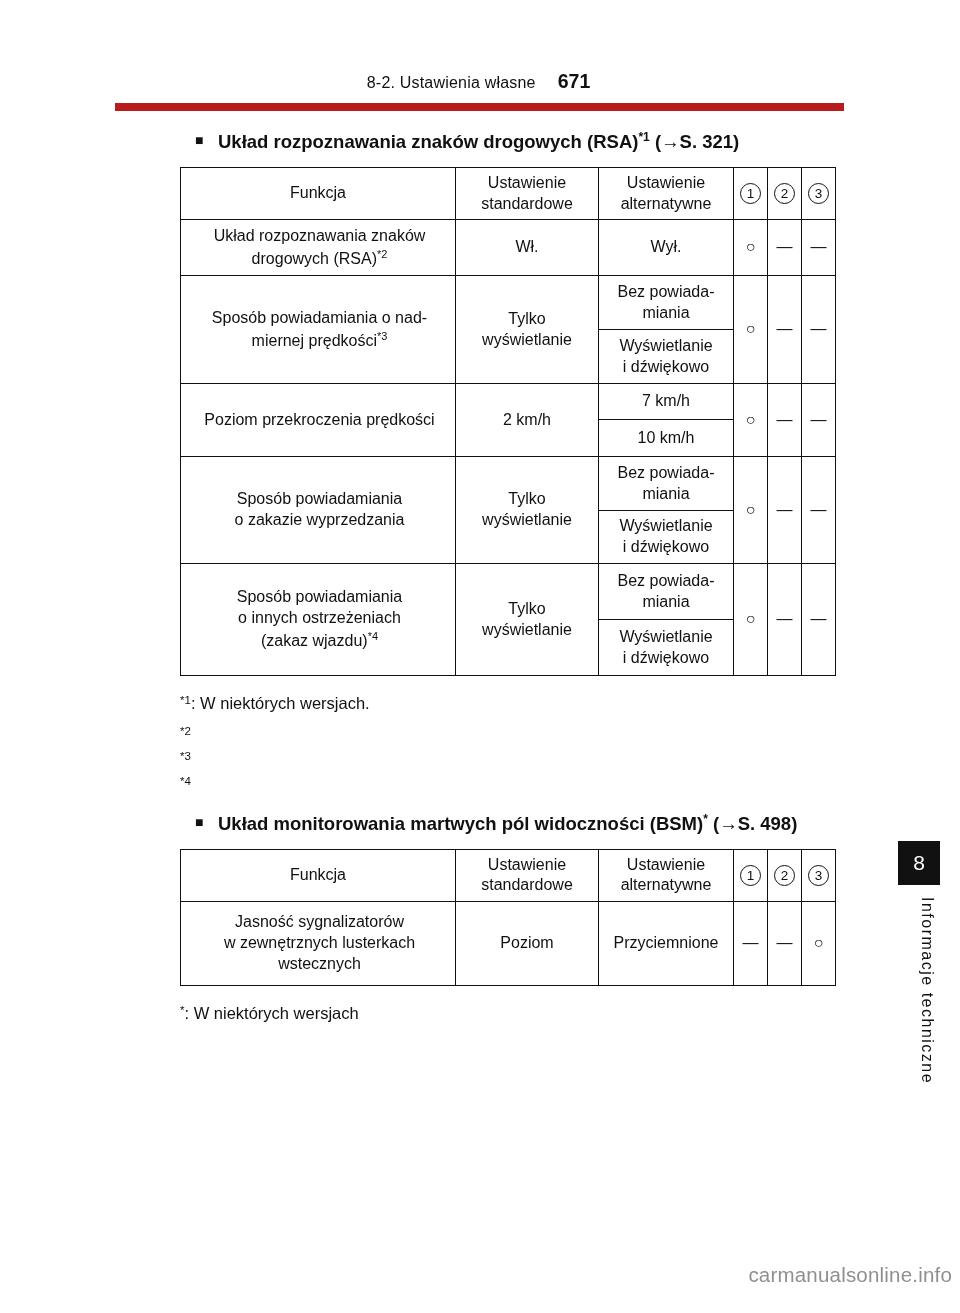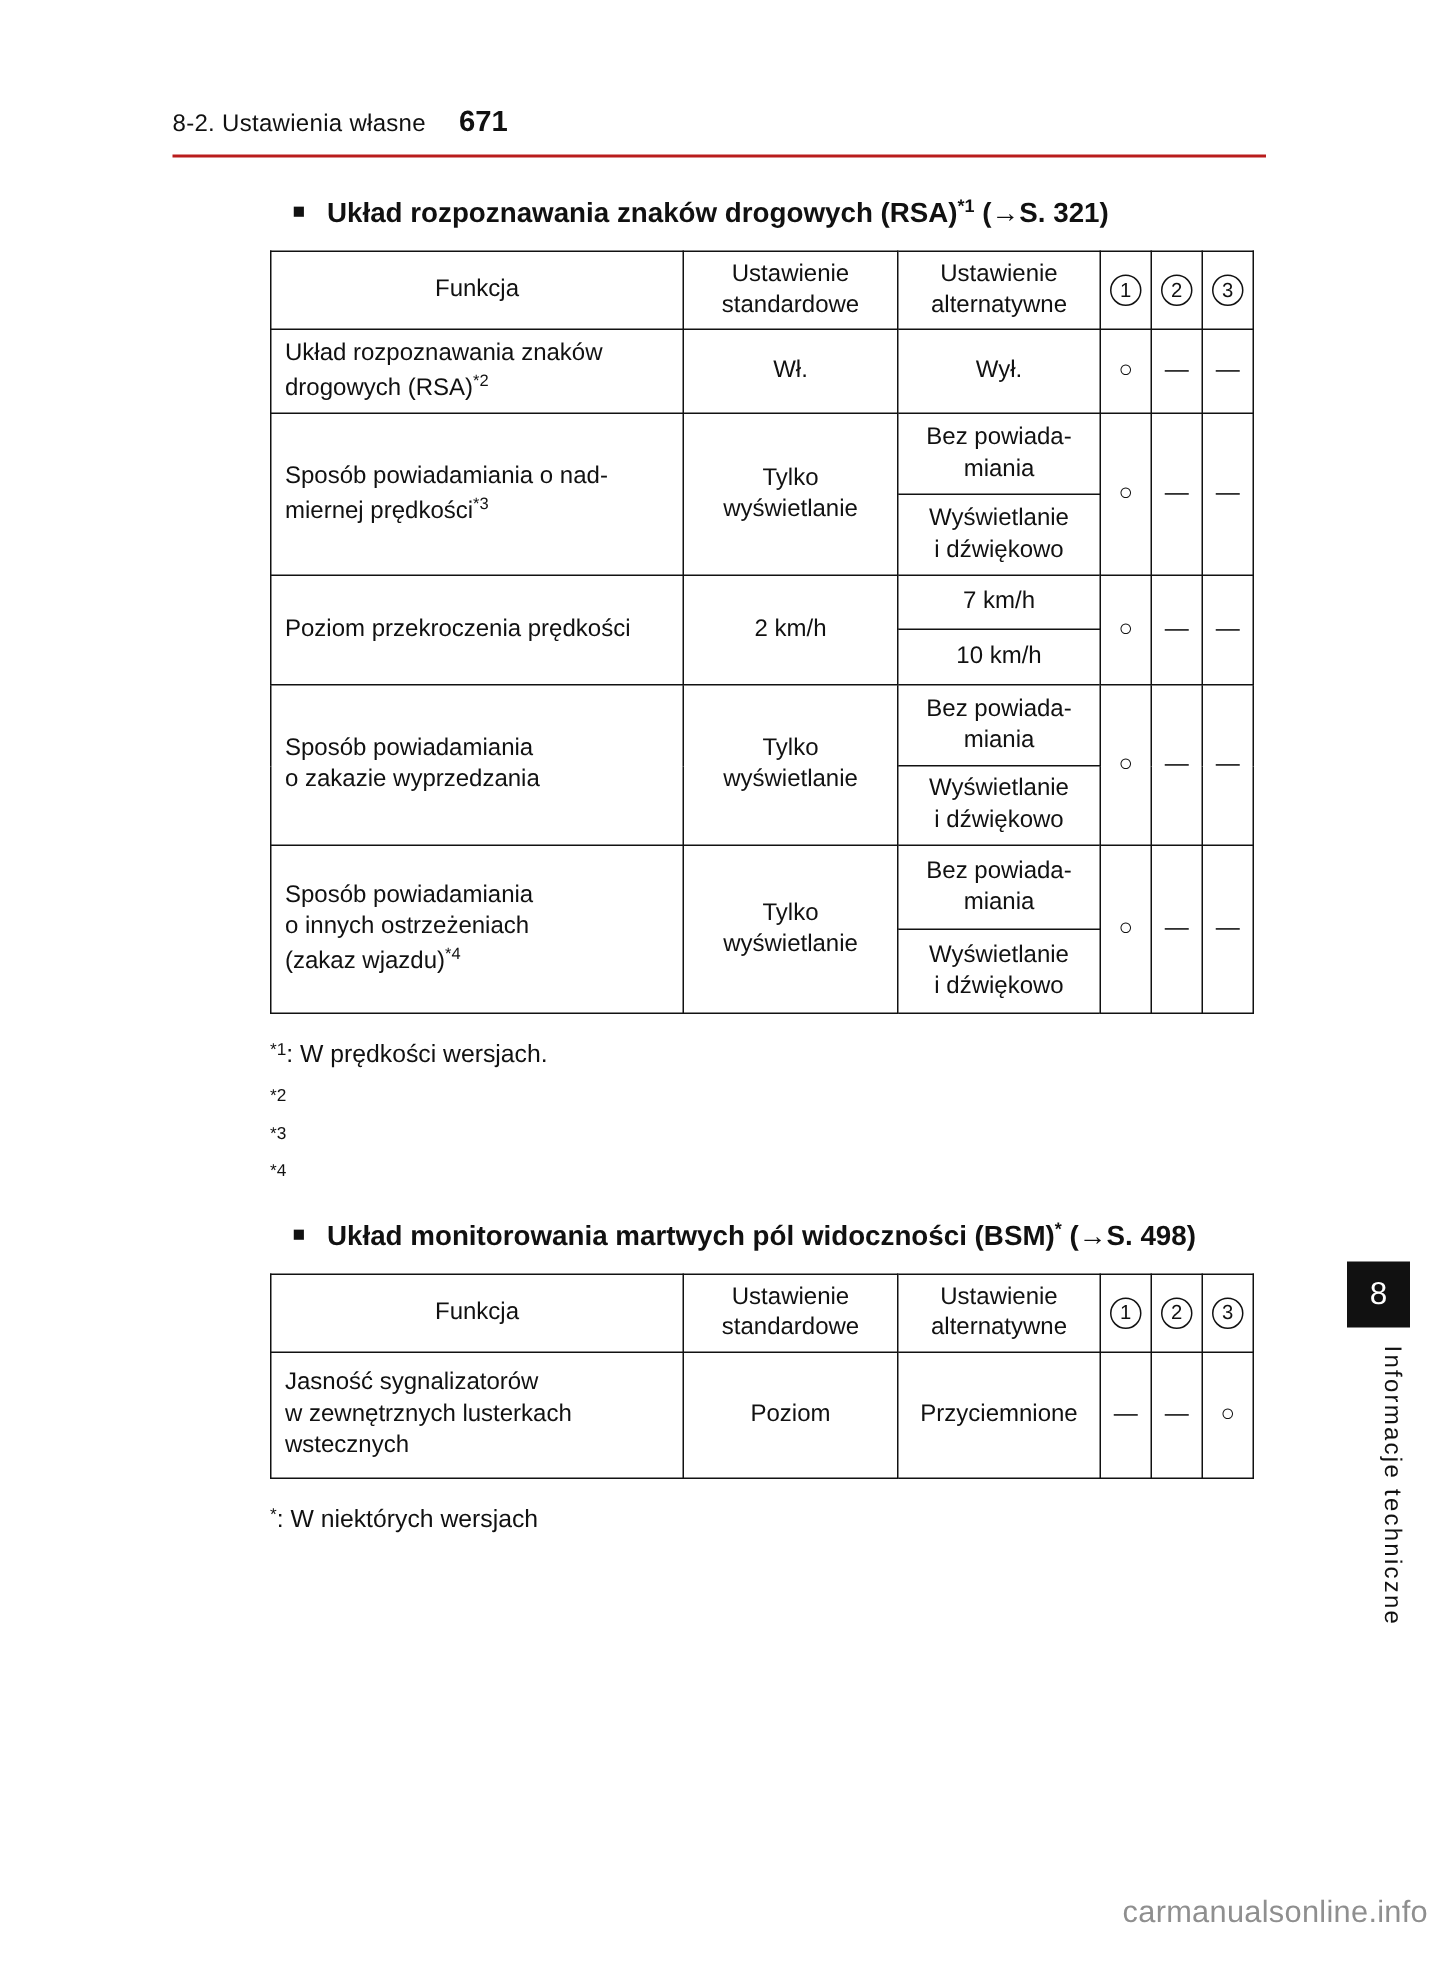--- a/index.html
+++ b/index.html
@@ -4,40 +4,40 @@
 <style>
   * { margin:0; padding:0; box-sizing:border-box; }
   html,body { background:#ffffff; }
   .page {
     position:relative; width:960px; height:1313px; background:#fff;
     font-family:"Liberation Sans", sans-serif; color:#111; overflow:hidden;
   }
   
   .page-header {
     position:absolute; left:115px; top:70px; width:729px;
-    text-align:left; border-bottom:2px solid #b91c1c; padding-bottom:10px; padding-right:2px;
+    text-align:center; border-bottom:8px solid #b91c1c; padding-bottom:10px; padding-right:2px;
   }
   .hdr-section { font-size:16px; margin-right:22px; letter-spacing:.2px; }
   .hdr-page { font-size:19.5px; font-weight:bold; }
 
   .content { position:absolute; left:180px; top:130px; width:655px; }
 
   .sec-heading {
     position:relative; font-size:18.5px; font-weight:bold;
     padding-left:38px; margin:0 0 14px 0; white-space:nowrap; line-height:1.25;
   }
   .sec-heading .bullet { position:absolute; left:15px; top:2px; font-size:14px; }
   .sec-heading sup { font-size:12px; }
 
   table.settings-table { border-collapse:collapse; width:655px; table-layout:fixed; }
   .settings-table td, .settings-table th {
     border:1.3px solid #111; white-space:pre-line; font-size:16px; line-height:1.3;
     vertical-align:middle; text-align:center; padding:4px 4px; font-weight:normal; color:#111;
   }
-  .settings-table td.fn-cell { text-align:left; padding-left:9px; padding-right:6px; }
+  .settings-table td.fn-cell { text-align:center; padding-left:9px; padding-right:6px; }
   .settings-table sup { font-size:11px; }
   .circ {
     display:inline-flex; width:21px; height:21px; border:1.4px solid #111; border-radius:50%;
     align-items:center; justify-content:center; font-size:13.5px; line-height:1;
   }
   .sym { font-size:17px; }
 
   .rh52{height:52px} .rh56{height:56px} .rh54{height:54px} .rh53{height:53px}
   .rh37{height:37px} .rh36{height:36px} .rh84{height:84px}
 
@@ -170,21 +170,21 @@
       <tr class="rh56">
         <td>Wyświetlanie
 i dźwiękowo</td>
       </tr>
     </tbody>
       </table>
 
     <div class="footnotes">
       <div class="footnote">
         <sup class="fn-sup">*1</sup>
-          <span class="fn-text">: W prędkości wersjach.</span>
+          <span class="fn-text">: W niektórych wersjach.</span>
       </div>
       <div class="footnote">
         <sup class="fn-sup">*2</sup>
       </div>
       <div class="footnote">
         <sup class="fn-sup">*3</sup>
       </div>
       <div class="footnote">
         <sup class="fn-sup">*4</sup>
       </div>

